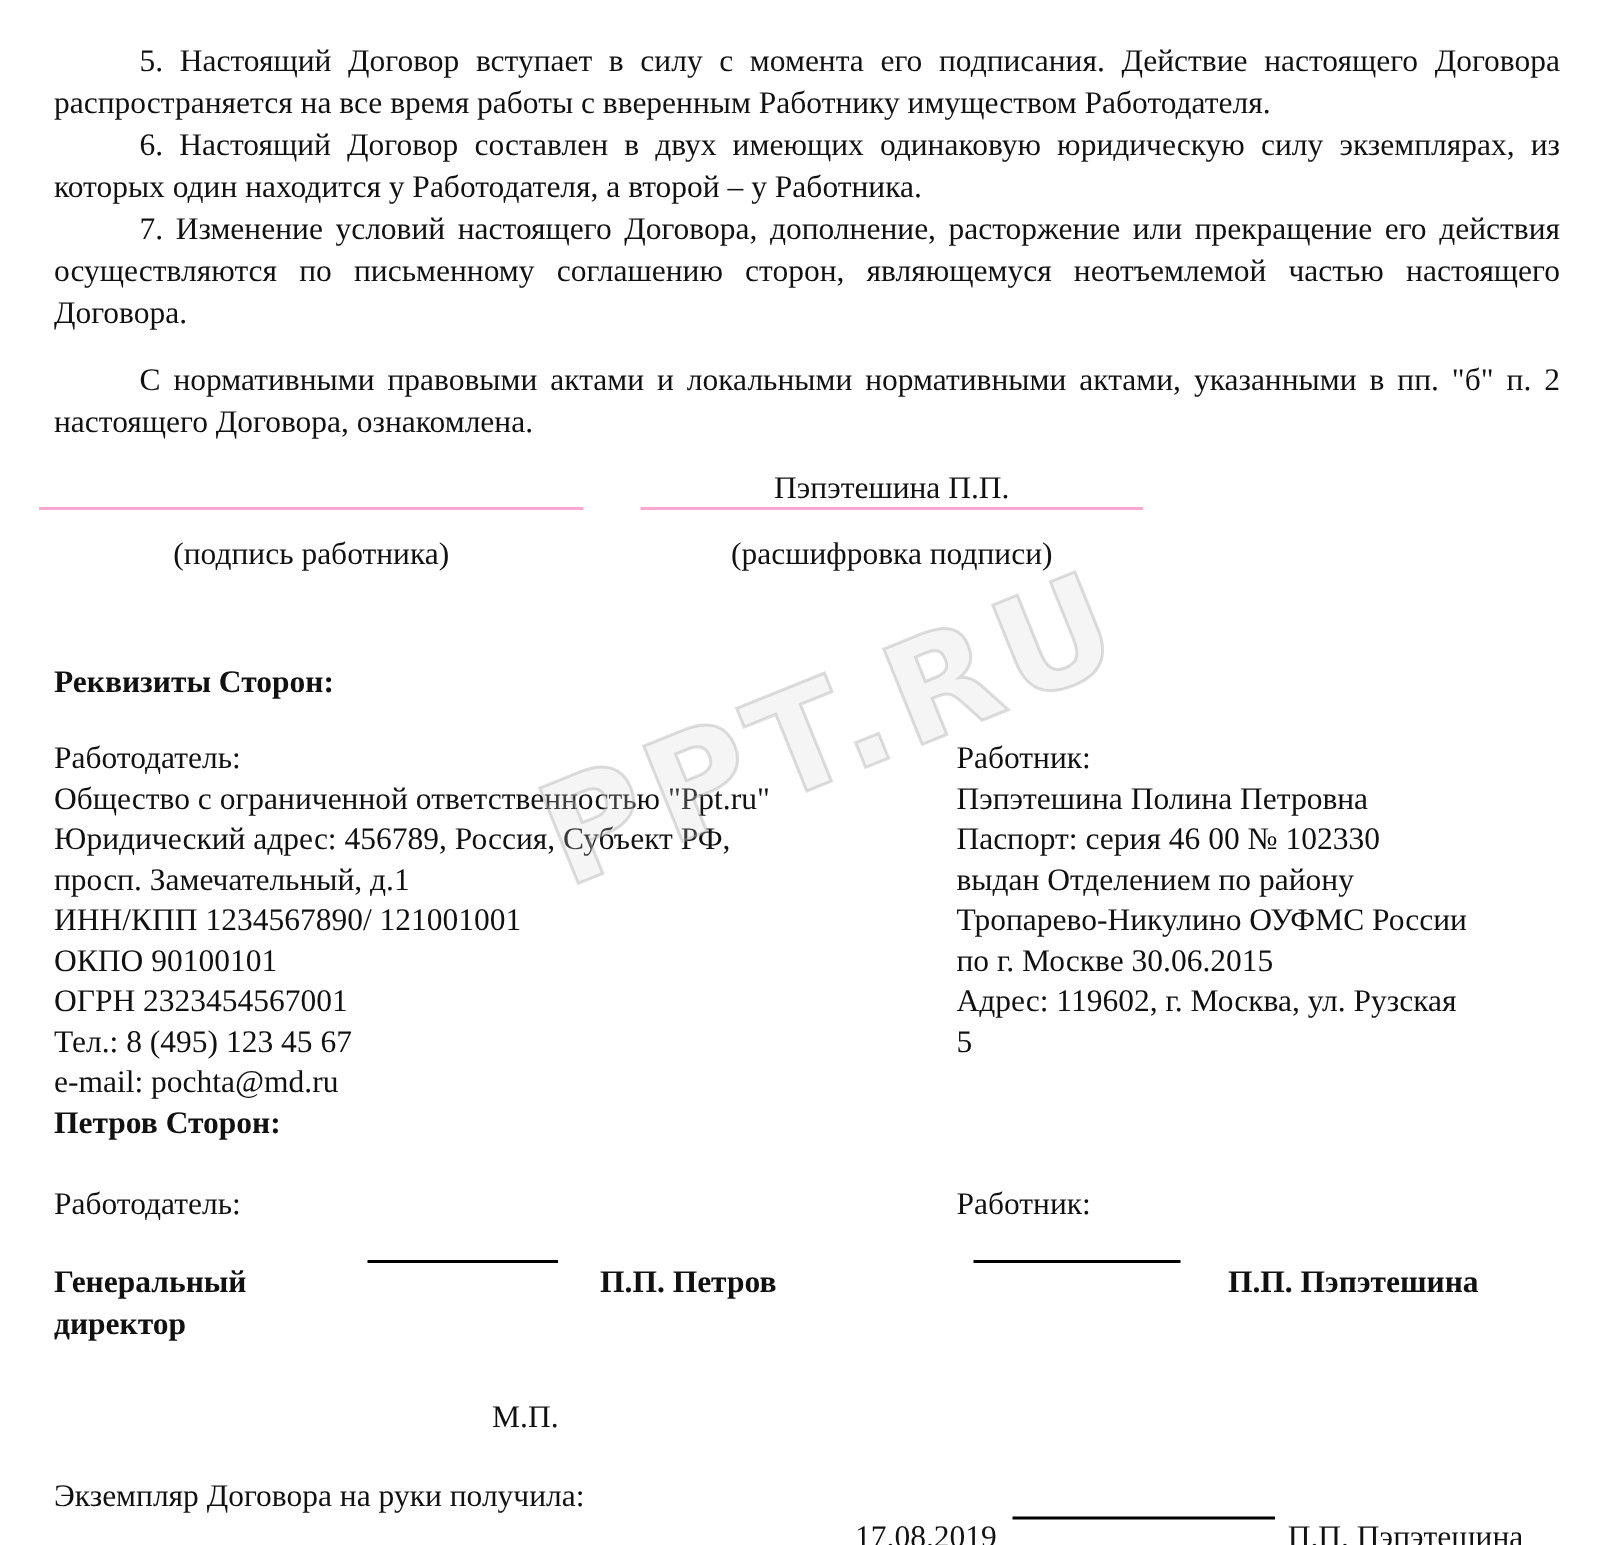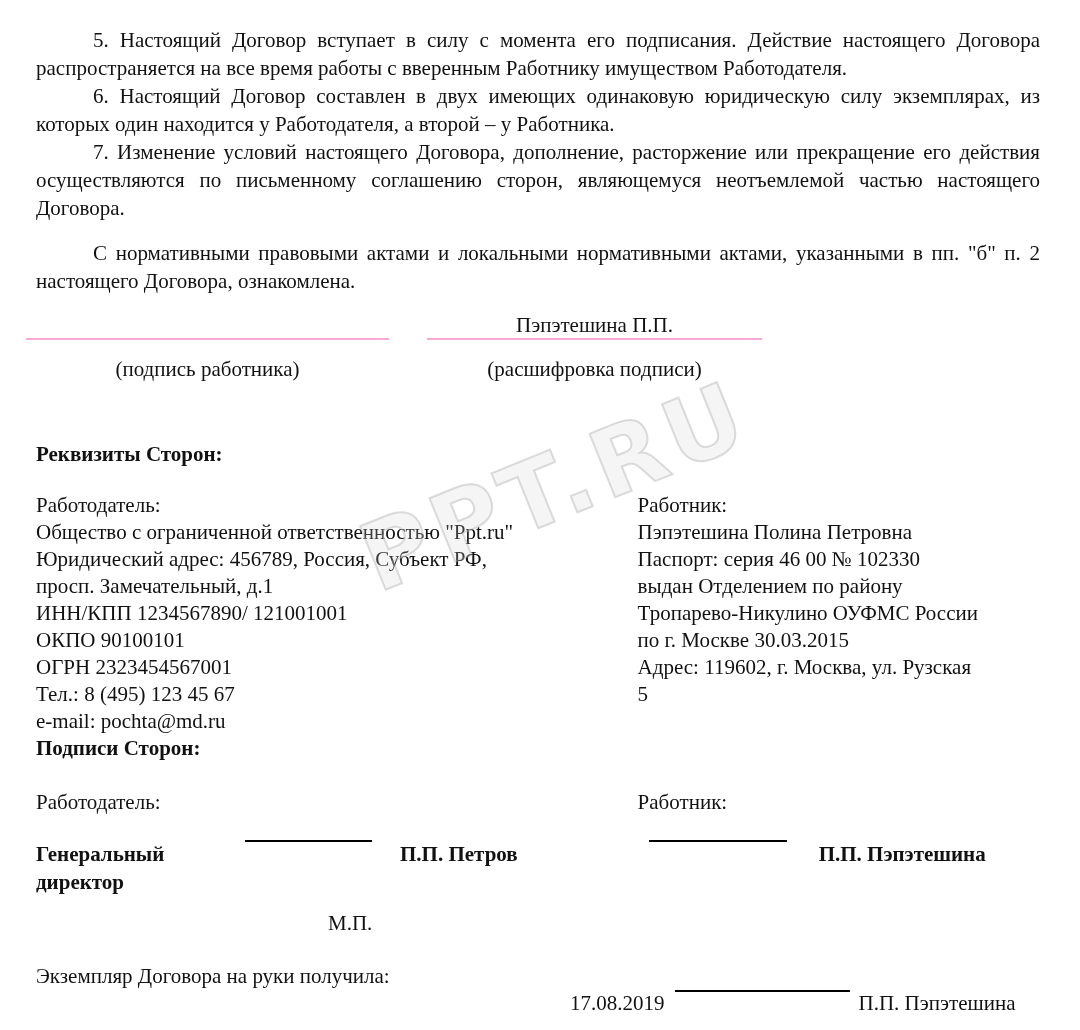--- a/index.html
+++ b/index.html
@@ -38,21 +38,21 @@
   .roles { display: flex; margin-top: 27px; line-height: 27px; }
 
   .signer-row { display: flex; margin-top: 24px; line-height: 28px; font-weight: bold; }
   .signer-title { width: 168px; }
   .blank { height: 0; border-bottom: 2px solid #000; margin-bottom: 13px; }
   .blank1 { width: 127px; margin-left: 41px; }
   .blank2 { width: 138px; margin-left: 131px; }
   .signer-name1 { margin-left: 28px; margin-bottom: 6px; }
   .signer-name2 { margin-left: 32px; margin-bottom: 6px; }
 
-  .stamp { margin-top: 14px; margin-left: 292px; line-height: 27px; }
+  .stamp { margin-top: 35px; margin-left: 292px; line-height: 27px; }
   .receipt-label { margin-top: 25px; line-height: 28px; }
   .receipt-row { display: flex; align-items: flex-start; margin-left: 534px; height: 26px; }
   .receipt-date { line-height: 26px; }
   .receipt-blank { width: 175px; margin-left: 10px; height: 0; border-bottom: 2px solid #000; margin-bottom: 2px; }
   .receipt-name { margin-left: 9px; line-height: 26px; }
 
   .watermark {
     position: absolute;
     left: 340px; top: 402px;
     width: 430px; height: 170px;
@@ -101,29 +101,29 @@
     <div class="col-left">
       <div class="col-line">Работодатель:</div>
       <div class="col-line">Общество с ограниченной ответственностью "Ppt.ru"</div>
       <div class="col-line">Юридический адрес: 456789, Россия, Субъект РФ,</div>
       <div class="col-line">просп. Замечательный, д.1</div>
       <div class="col-line">ИНН/КПП 1234567890/ 121001001</div>
       <div class="col-line">ОКПО 90100101</div>
       <div class="col-line">ОГРН 2323454567001</div>
       <div class="col-line">Тел.: 8 (495) 123 45 67</div>
       <div class="col-line">e-mail: pochta@md.ru</div>
-      <div class="col-line bold">Подписи Сторон:</div>
+      <div class="col-line bold">Петров Сторон:</div>
     </div>
     <div class="col-right">
       <div class="col-line">Работник:</div>
       <div class="col-line">Пэпэтешина Полина Петровна</div>
       <div class="col-line">Паспорт: серия 46 00 № 102330</div>
       <div class="col-line">выдан Отделением по району</div>
       <div class="col-line">Тропарево-Никулино ОУФМС России</div>
-      <div class="col-line">по г. Москве 30.03.2015</div>
+      <div class="col-line">по г. Москве 30.06.2015</div>
       <div class="col-line">Адрес: 119602, г. Москва, ул. Рузская</div>
       <div class="col-line">5</div>
     </div>
   </div>
 
   <div class="roles">
     <div class="col-left">Работодатель:</div>
     <div class="col-right">Работник:</div>
   </div>
 

